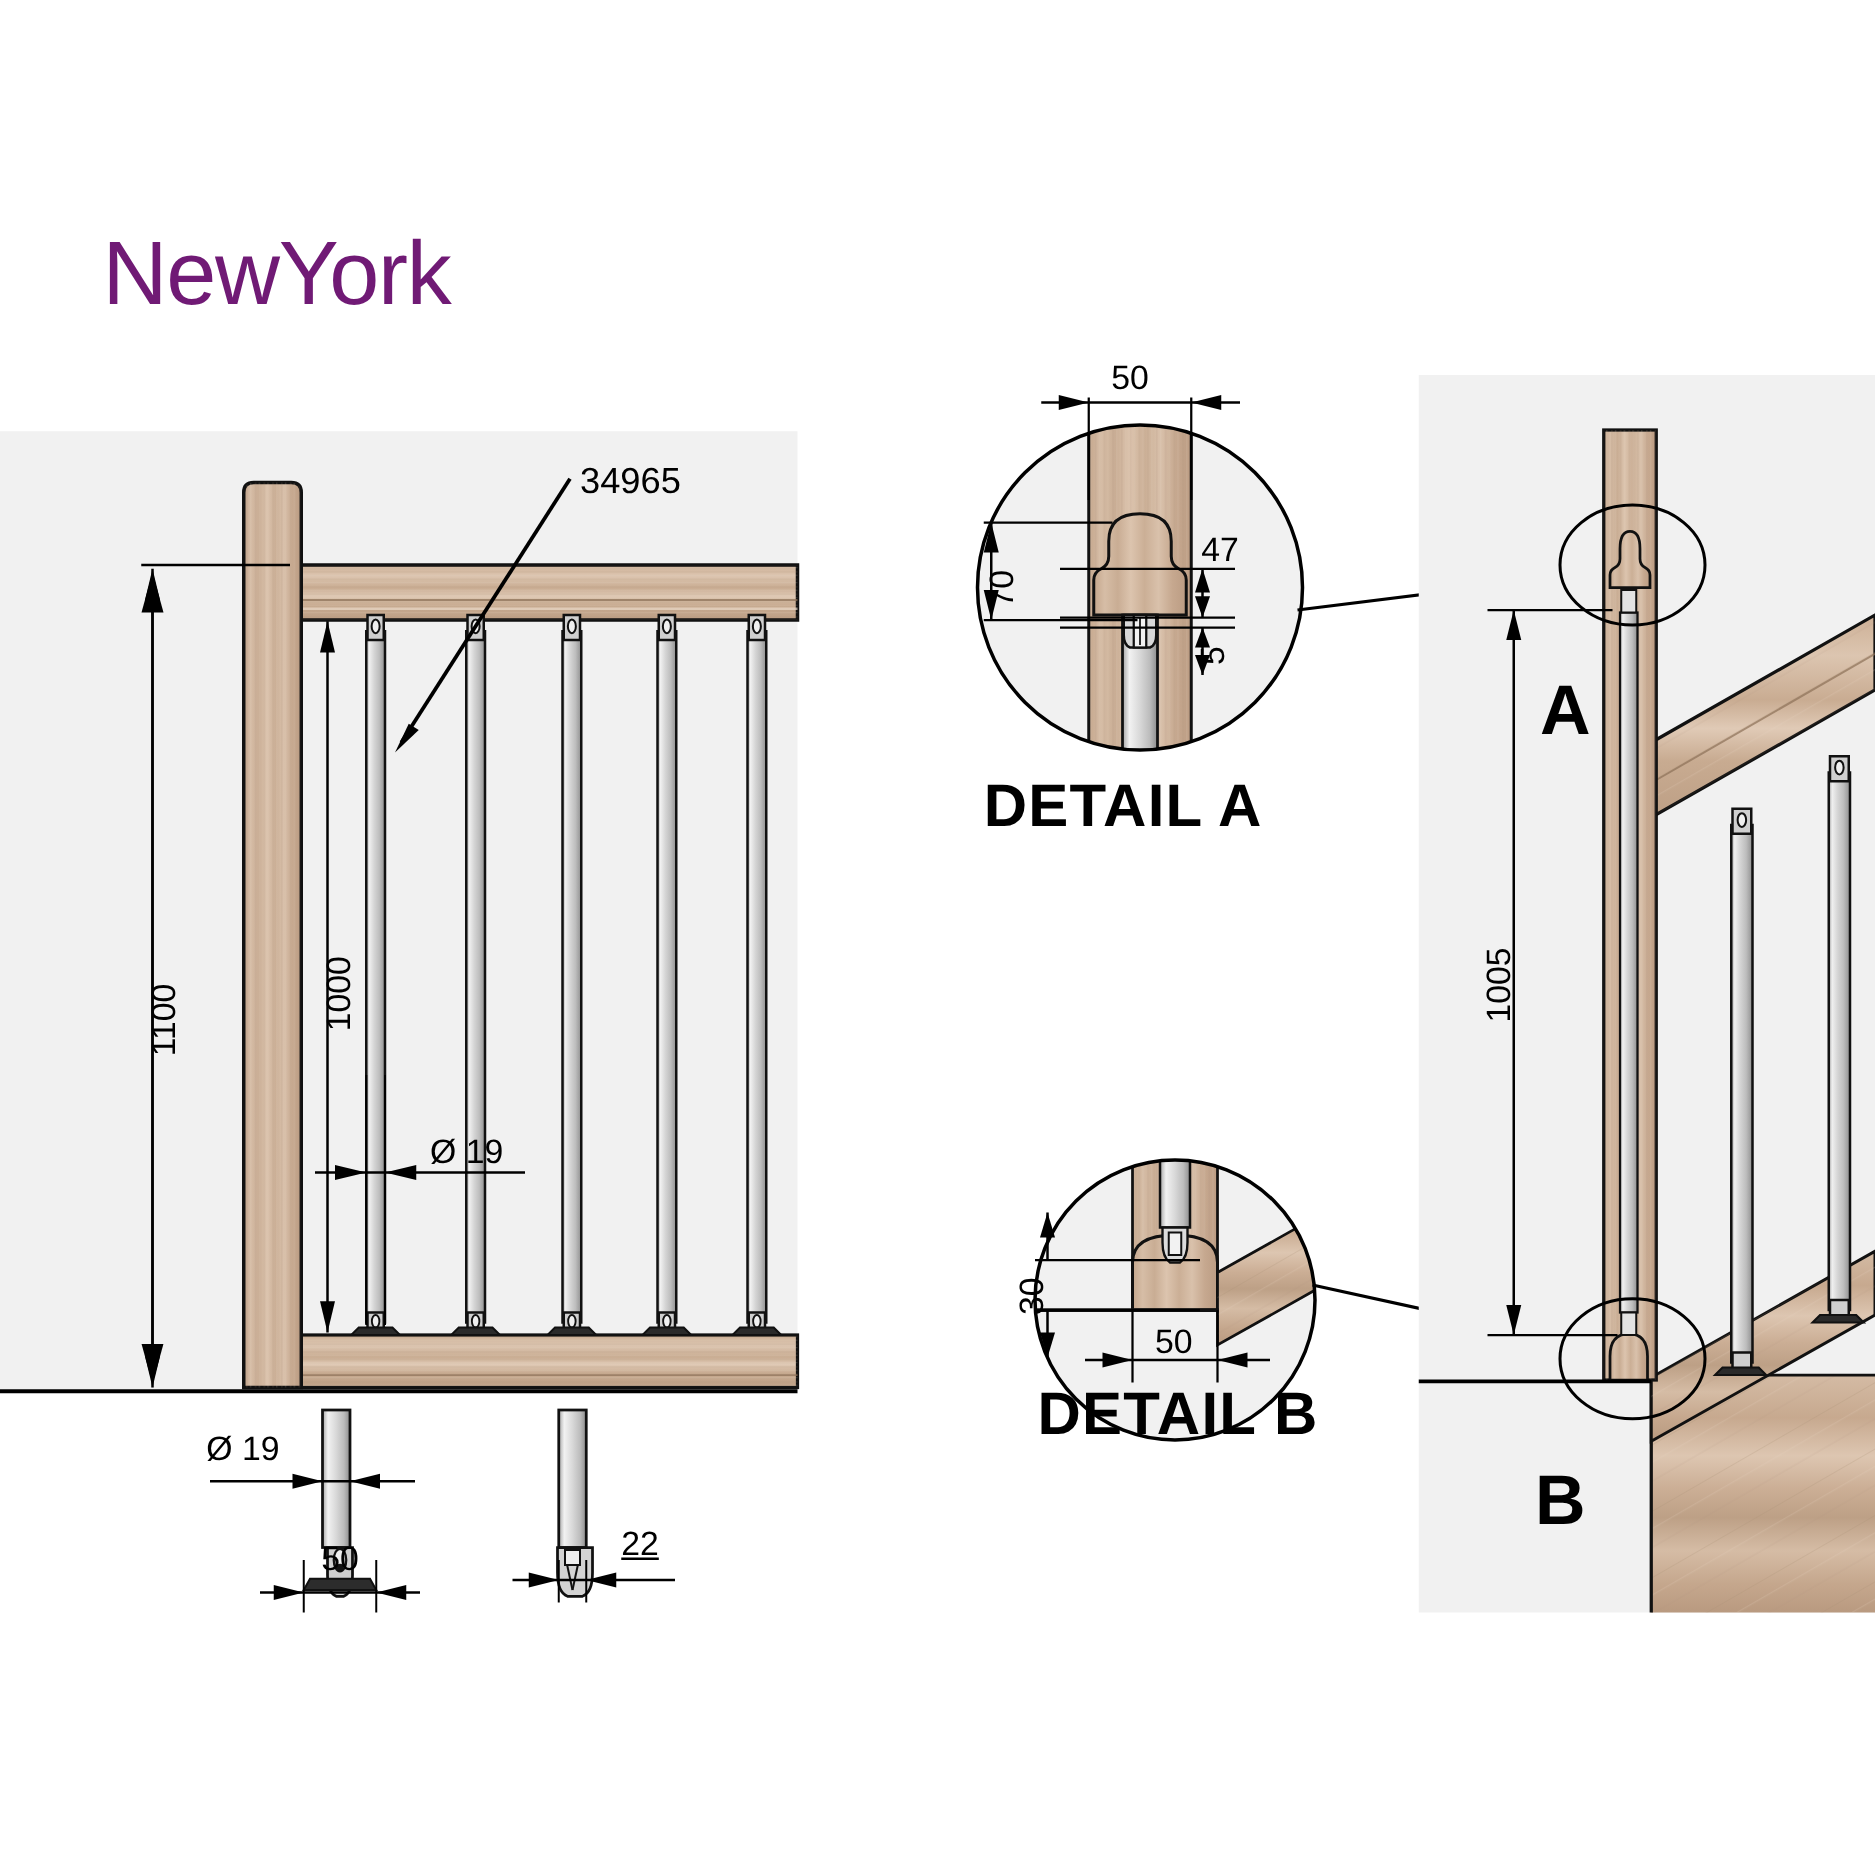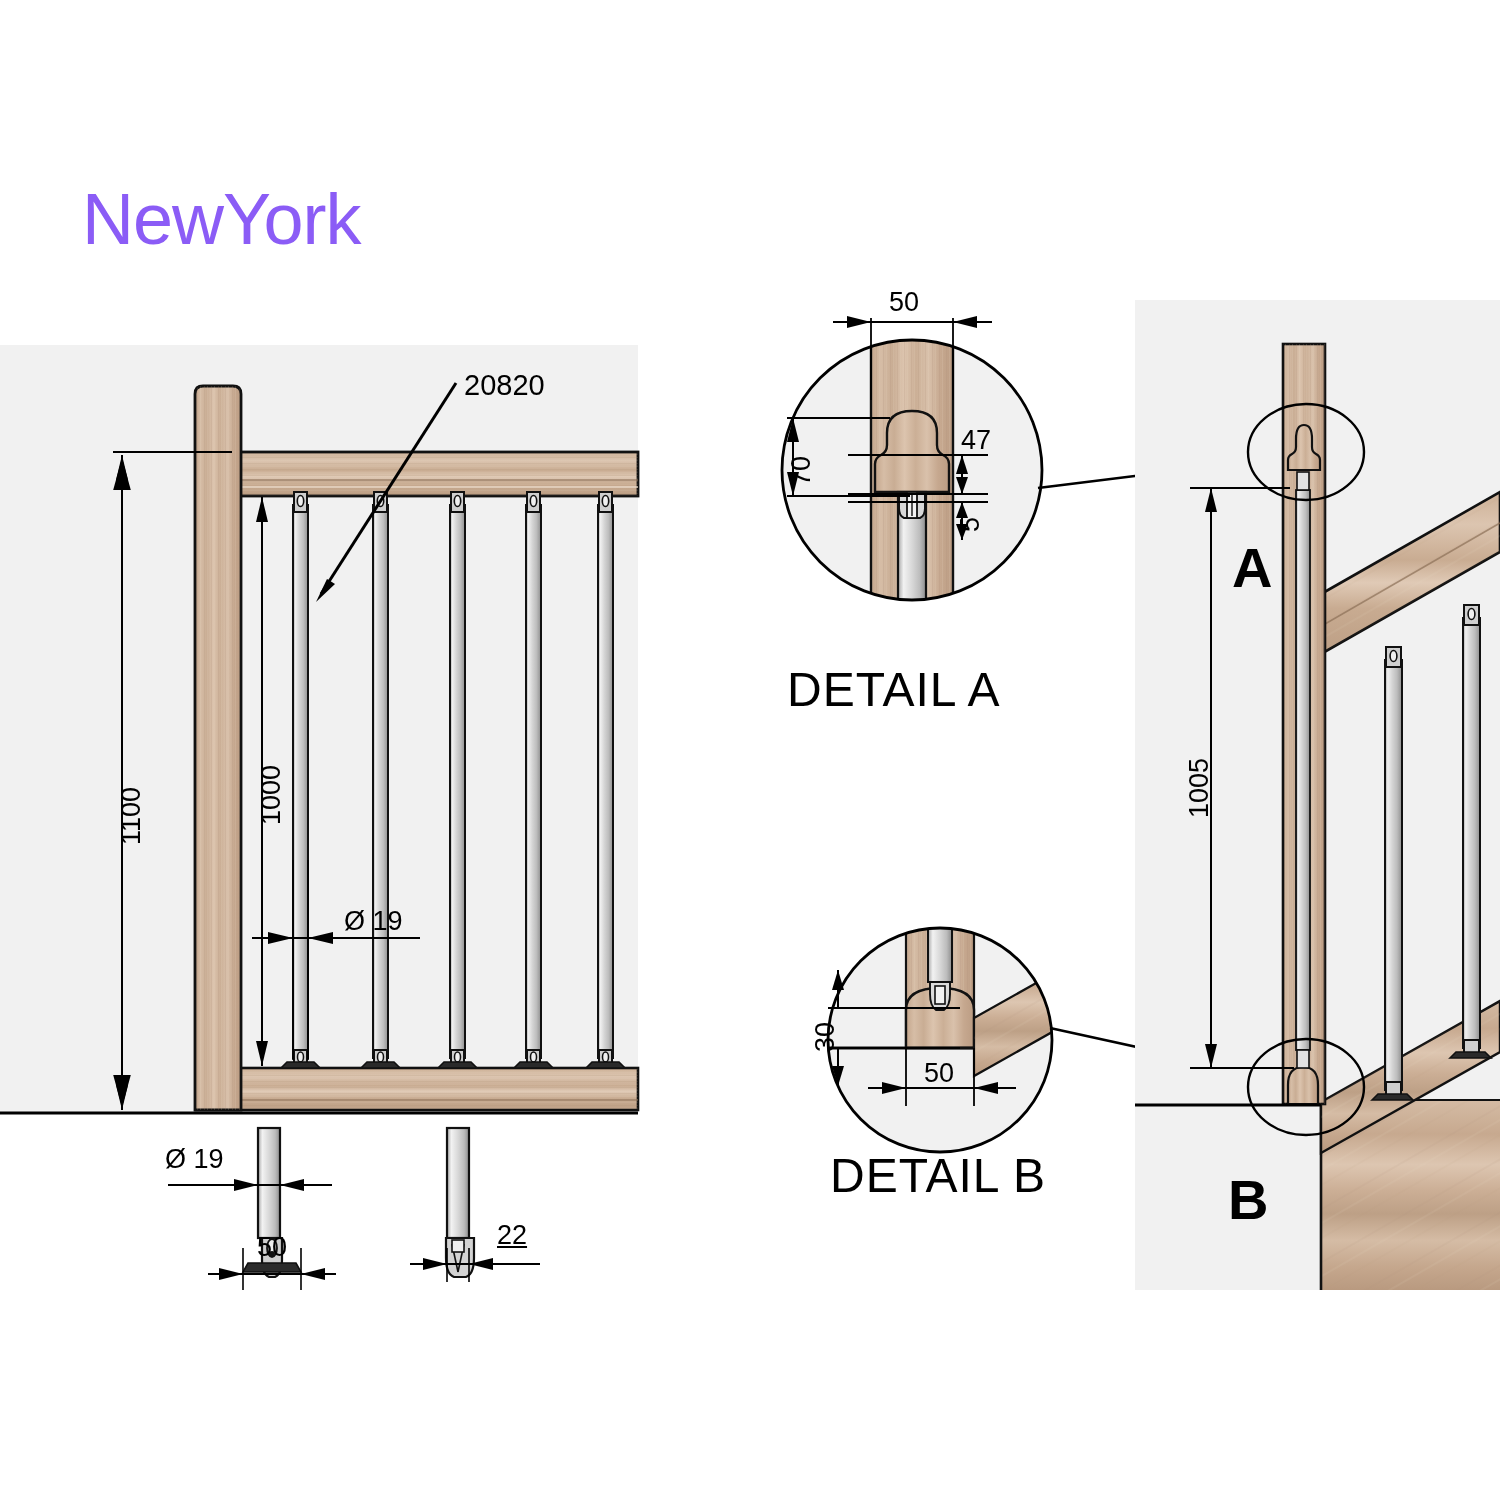--- a/index.html
+++ b/index.html
@@ -1,23 +1,23 @@
 <!DOCTYPE html>
 <html><head>
 <meta charset="utf-8">
 <style>
   html,body{margin:0;padding:0;background:#fff;}
   body{width:1500px;height:1500px;position:relative;overflow:hidden;
        font-family:"Liberation Sans",sans-serif;color:#1a1a1a;}
   #stage{position:absolute;left:0;top:0;width:1500px;height:1500px;}
   #stage svg{position:absolute;left:0;top:0;}
   .ttl{position:absolute;left:82px;top:183px;font-size:72px;font-weight:300;
-       letter-spacing:-1px;color:#8b5cf6;line-height:1;white-space:nowrap;}
+       letter-spacing:-1px;color:#701a75;line-height:1;white-space:nowrap;}
   .lbl{position:absolute;font-size:27px;color:#000;white-space:nowrap;line-height:1;}
-  .lbl.big{font-size:48px;font-weight:400;letter-spacing:1px;margin-top:44px;}
+  .lbl.big{font-size:48px;font-weight:700;letter-spacing:1px;}
   .lbl.bigger{font-size:56px;font-weight:700;}
   .rot{transform-origin:left top;}
 </style>
 </head>
 <body>
 
 <div id="stage">
 
   <div class="ttl">NewYork</div>
 
@@ -374,21 +374,21 @@
     </g>
 
   </svg>
 
   <div class="lbl rot" style="left:118px;top:845px;transform:rotate(-90deg);">1100</div>
 
   <div class="lbl rot" style="left:258px;top:825px;transform:rotate(-90deg);">1000</div>
 
   <div class="lbl" style="left:344px;top:908px;">Ø 19</div>
 
-  <div class="lbl" style="left:464px;top:371px;font-size:29px;">20820</div>
+  <div class="lbl" style="left:464px;top:371px;font-size:29px;">34965</div>
 
   <div class="lbl" style="left:889px;top:289px;">50</div>
   <div class="lbl rot" style="left:788px;top:486px;transform:rotate(-90deg);">70</div>
   <div class="lbl" style="left:961px;top:427px;">47</div>
   <div class="lbl rot" style="left:957px;top:532px;transform:rotate(-90deg);">5</div>
   <div class="lbl big" style="left:787px;top:622px;">DETAIL A</div>
 
   <div class="lbl rot" style="left:812px;top:1052px;transform:rotate(-90deg);">30</div>
   <div class="lbl" style="left:924px;top:1060px;">50</div>
   <div class="lbl big" style="left:830px;top:1108px;">DETAIL B</div>

